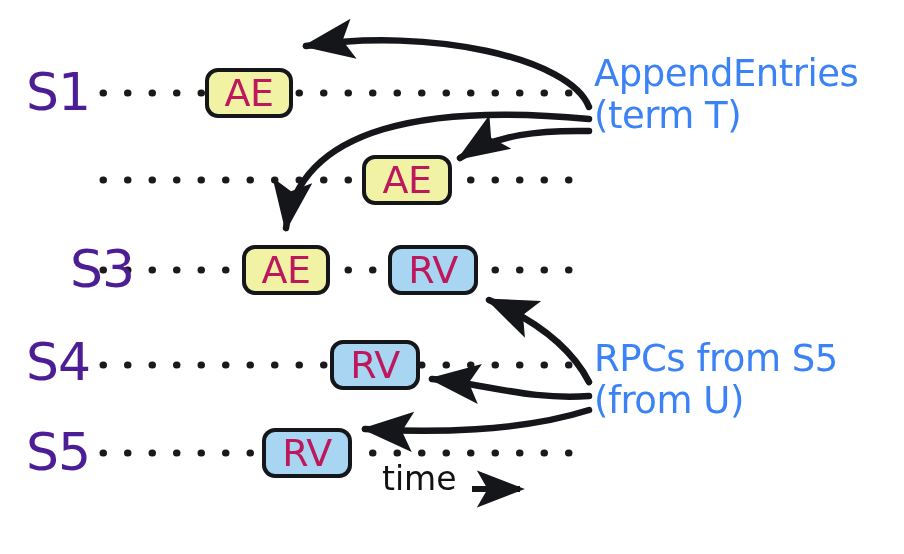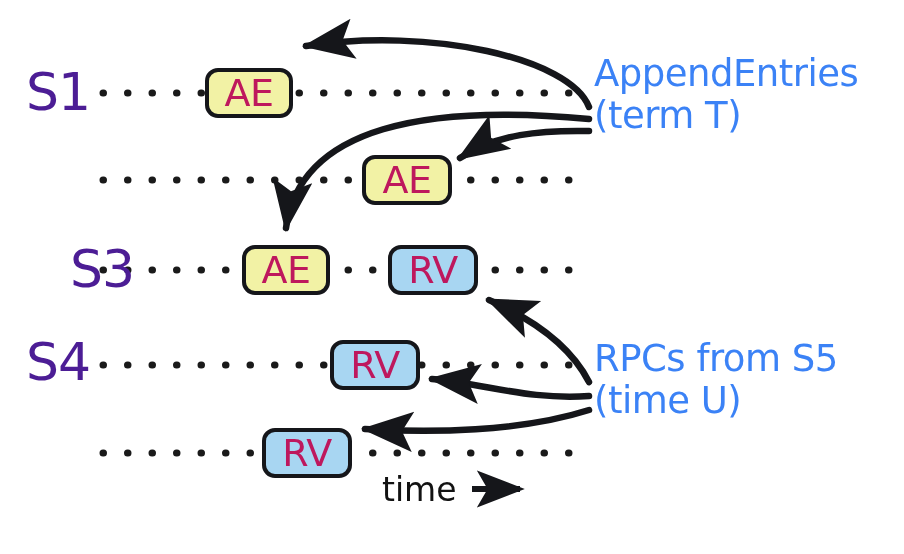--- a/index.html
+++ b/index.html
@@ -110,38 +110,39 @@
     </g>
 
     <g>
       <path d="M472,489 L520,489" stroke="#15161a" stroke-width="6" fill="none" stroke-linecap="butt" marker-end="url(#arrowhead-small)"></path>
     </g>
   </svg>
 
   <div class="row-label" style="left:26px; top:66px;">S1</div>
   <div class="row-label" style="left:26px; top:243px;margin-left:44px;">S3</div>
   <div class="row-label" style="left:26px; top:336px;">S4</div>
+  <div class="row-label" style="left:26px; top:426px;">S5</div>
 
   <div class="msg-box" style="left:205px; top:68px; width:88px; height:50px; background:#f2f2a5;">AE</div>
 
   <div class="msg-box" style="left:362px; top:155px; width:90px; height:50px; background:#f2f2a5;">AE</div>
 
   <div class="msg-box" style="left:242px; top:245px; width:88px; height:50px; background:#f2f2a5;">AE</div>
 
   <div class="msg-box" style="left:388px; top:245px; width:90px; height:50px; background:#a8d6f2;">RV</div>
 
   <div class="msg-box" style="left:330px; top:340px; width:90px; height:50px; background:#a8d6f2;">RV</div>
 
   <div class="msg-box" style="left:262px; top:428px; width:90px; height:50px; background:#a8d6f2;">RV</div>
 
   <div class="annotation" style="left:594px; top:53px;">
     <div>AppendEntries</div>
     <div>(term T)</div>
   </div>
 
   <div class="annotation" style="left:594px; top:338px;">
     <div>RPCs from S5</div>
-    <div>(time U)</div>
+    <div>(from U)</div>
   </div>
 
-  <div class="time-caption" style="left:382px; top:473px;">time</div>
+  <div class="time-caption" style="left:382px; top:462px;">time</div>
 
 </div>
 
 </body></html>

